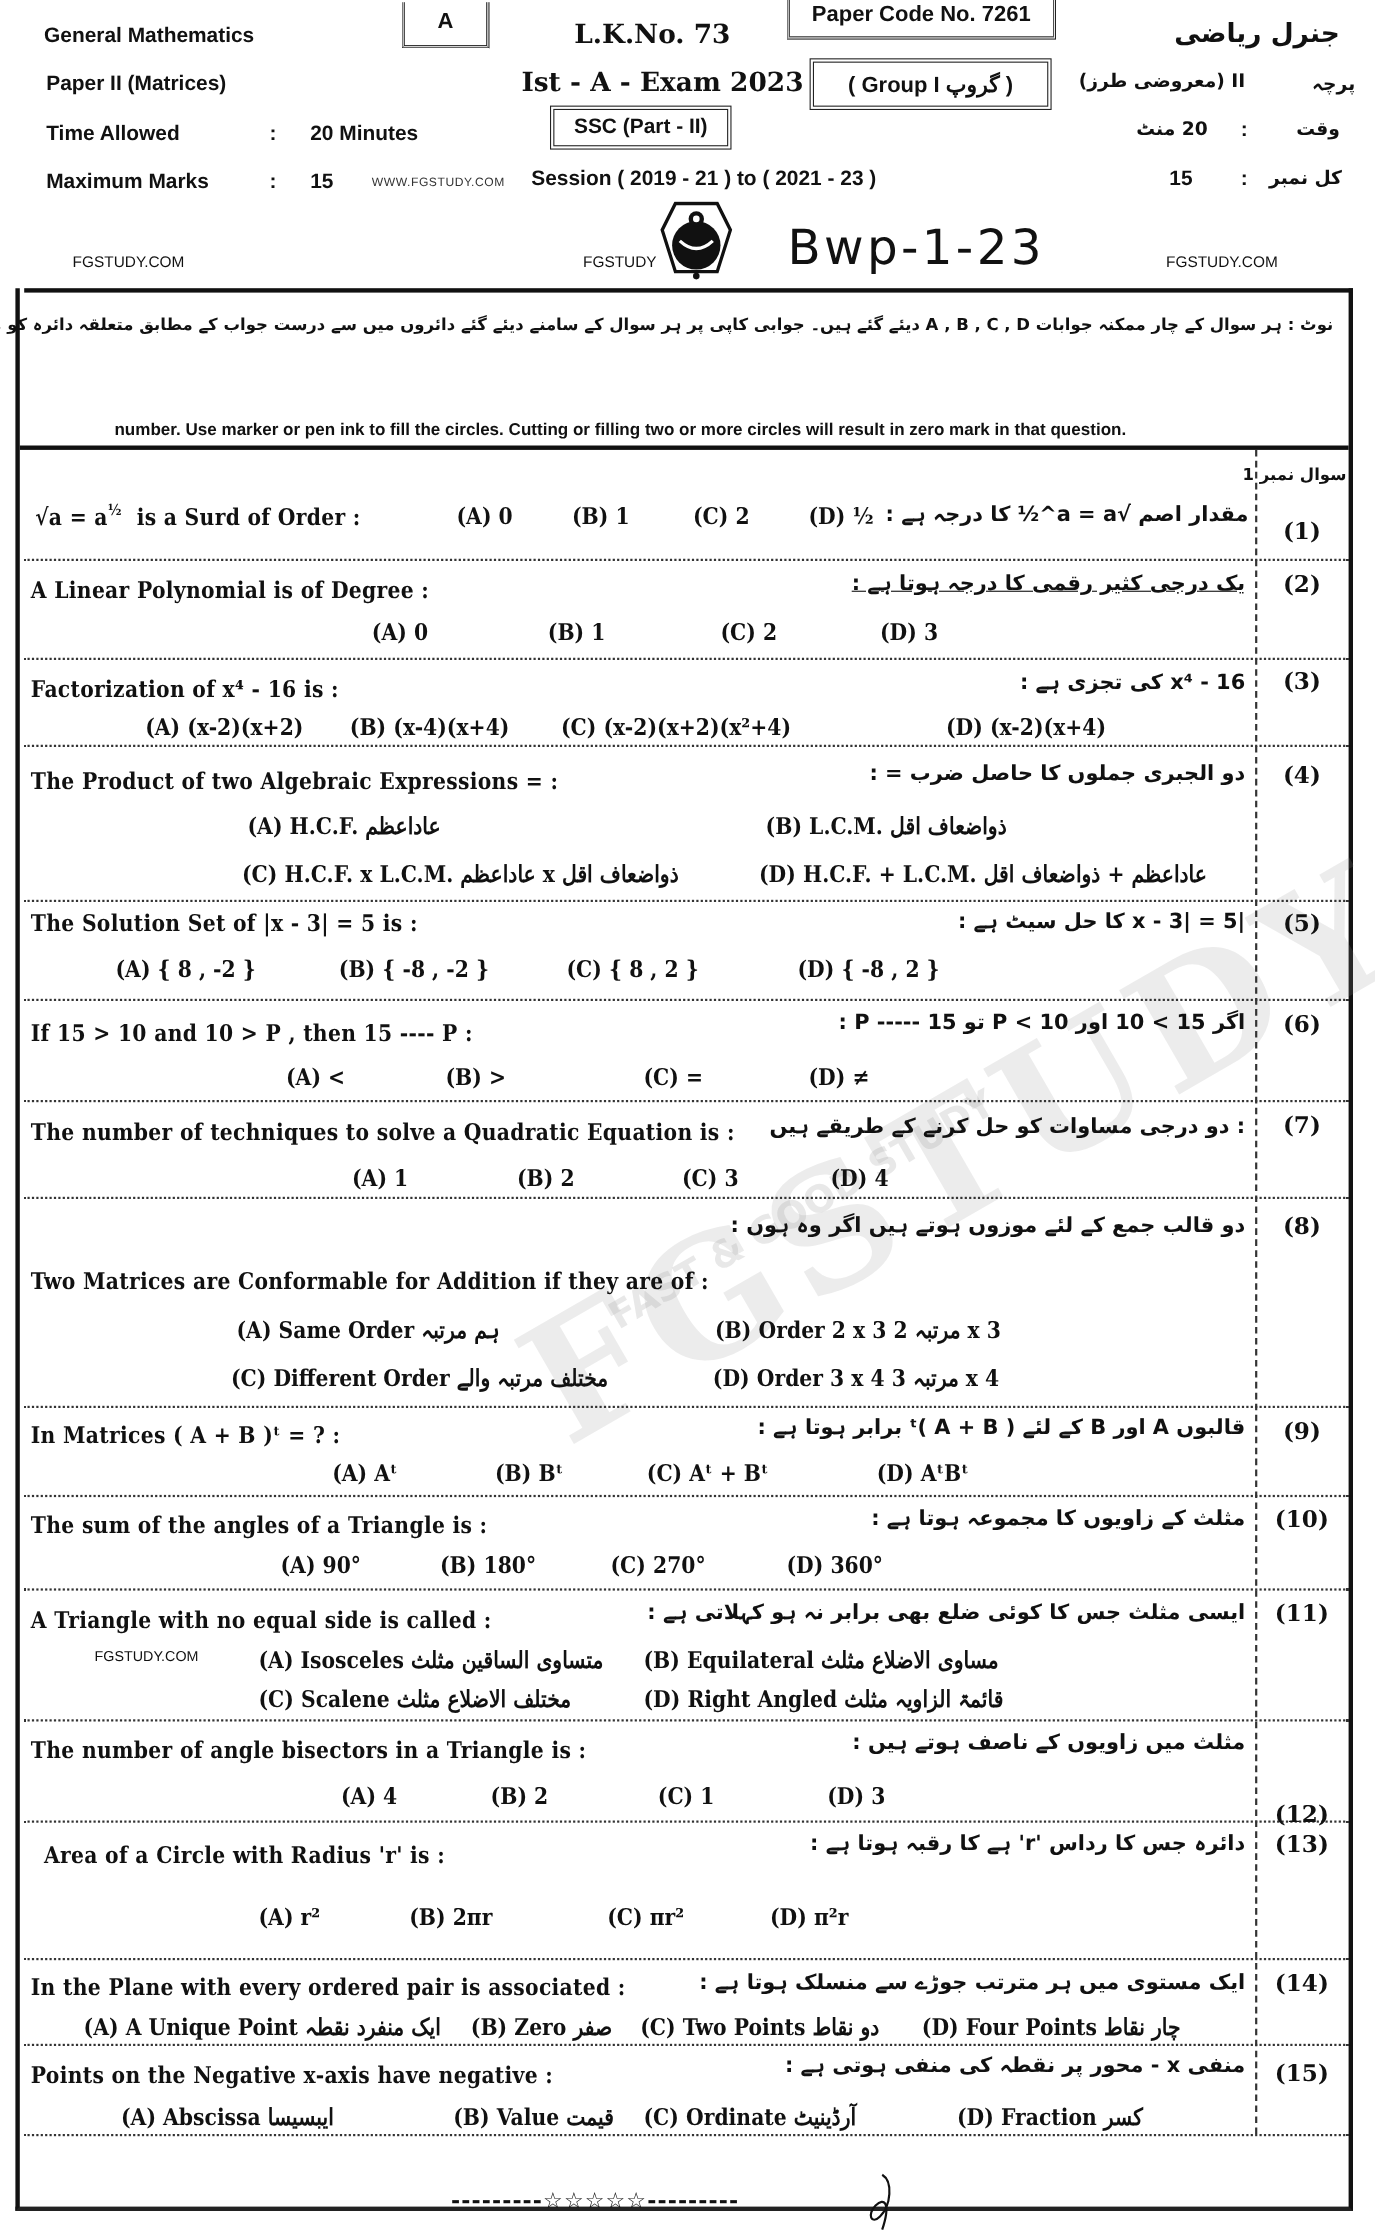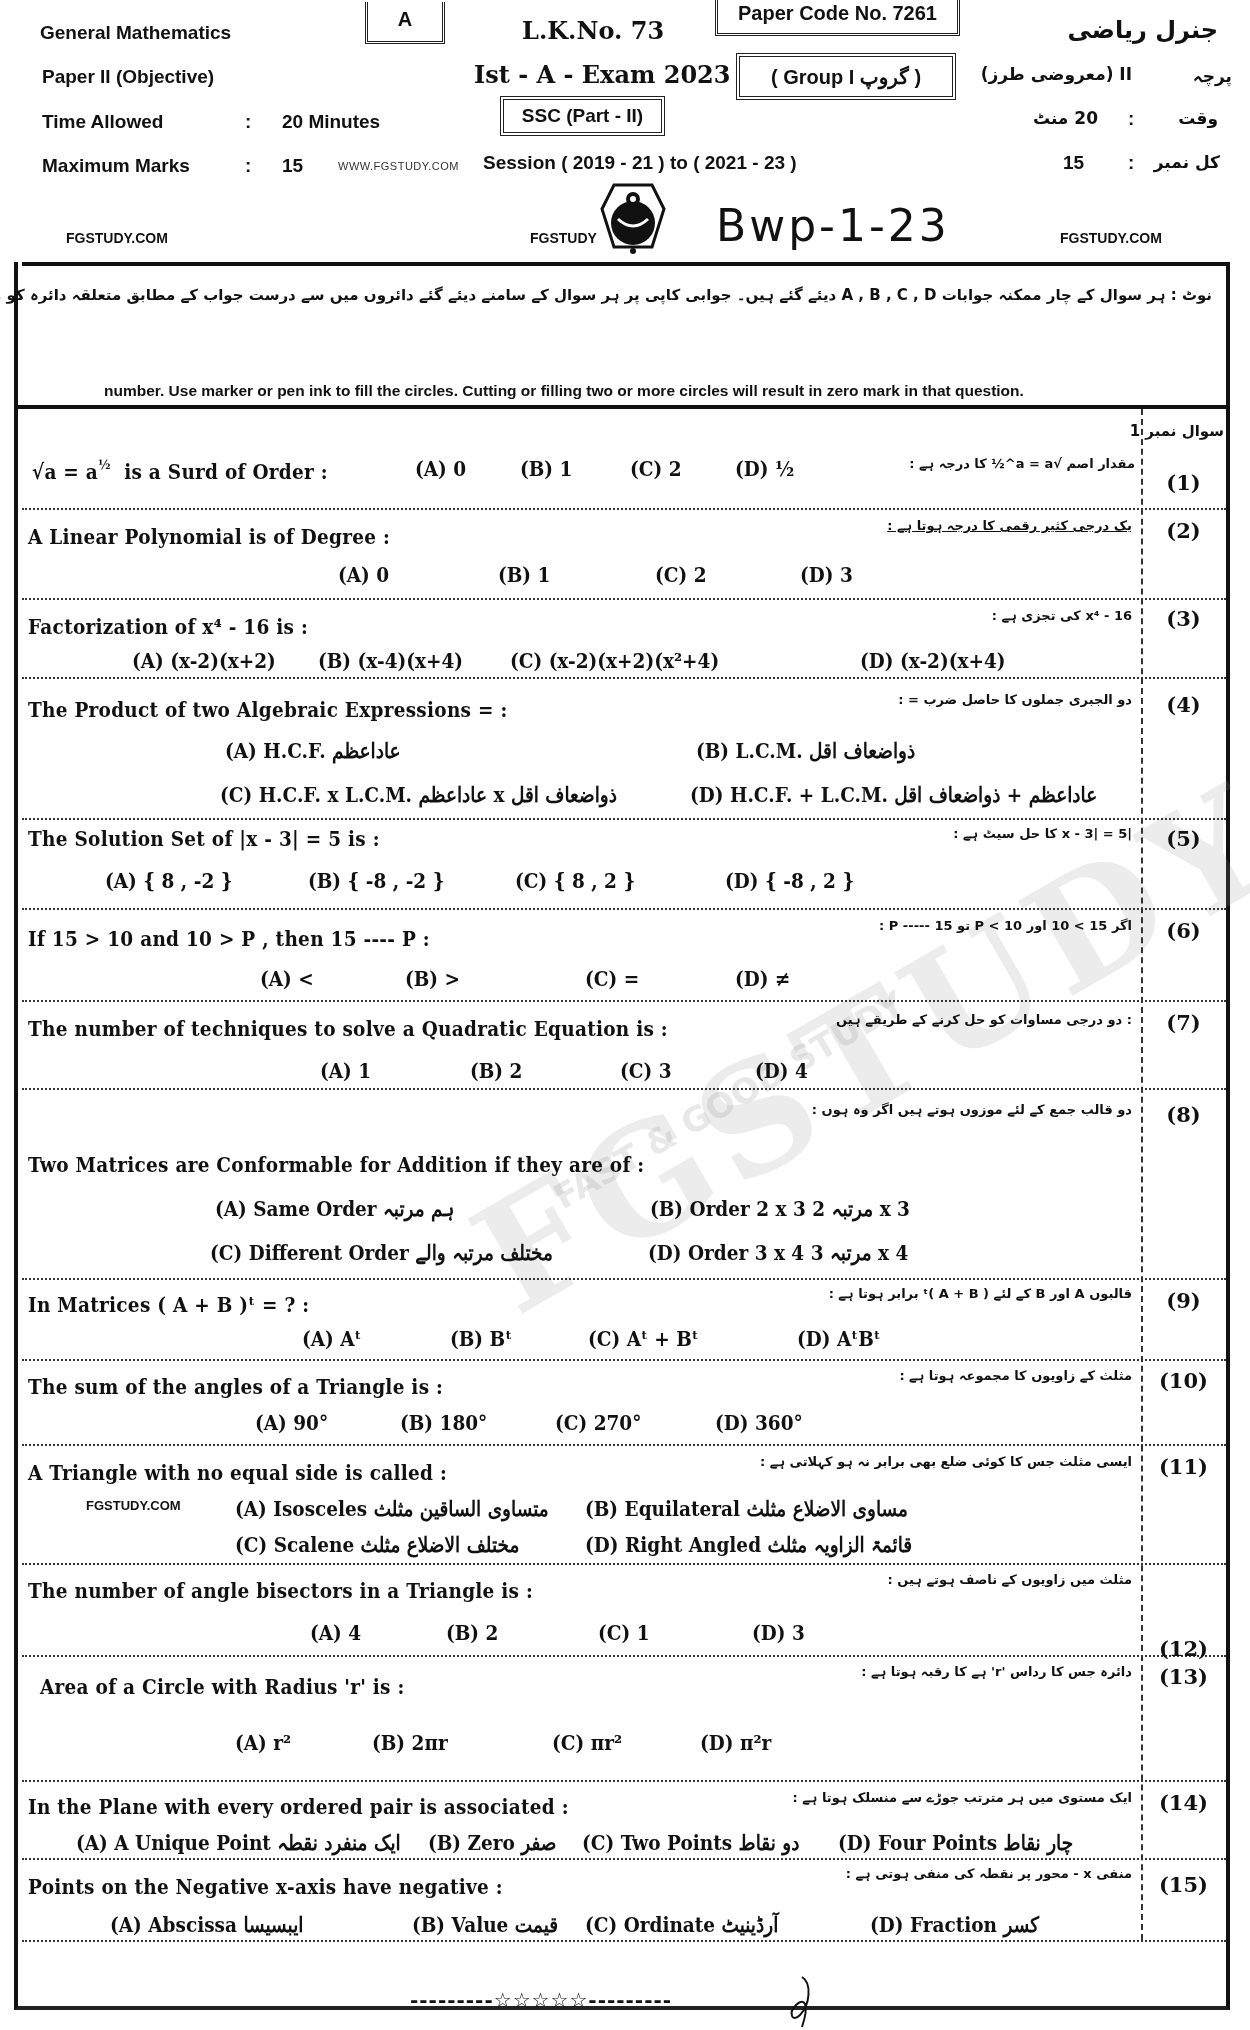--- a/index.html
+++ b/index.html
@@ -10,54 +10,54 @@
   .serif { font-family: "DejaVu Serif", serif; font-weight: bold; }
   .abs { position: absolute; white-space: nowrap; }
 
   
   .hdr-label { font-size: 19px; }
   .box-a { position: absolute; left: 365px; top: 2px; width: 80px; height: 42px; border: 3px double #222; border-top: none; text-align: center; font-size: 20px; padding-top: 6px; }
   .box-code { position: absolute; left: 715px; top: 0; width: 245px; height: 36px; border: 3px double #222; border-top: none; text-align: center; font-size: 20px; padding-top: 2px; }
   .box-group { position: absolute; left: 736px; top: 53px; width: 220px; height: 47px; border: 4px double #222; text-align: center; font-size: 20px; padding-top: 8px; }
   .box-ssc { position: absolute; left: 500px; top: 96px; width: 165px; height: 40px; border: 4px double #222; text-align: center; font-size: 19px; padding-top: 5px; }
   .wm-small { font-family: "Liberation Sans", sans-serif; font-size: 11px; color: #333; letter-spacing: 0.5px; }
-  .wm-med { font-family: "Liberation Sans", sans-serif; font-size: 14px; font-weight: bold; color: #111; }
+  .wm-med { font-family: "Liberation Sans", sans-serif; font-size: 14px; font-weight: normal; color: #111; }
   .logo { position: absolute; left: 600px; top: 183px; width: 66px; height: 72px; }
   .handwrite { font-family: "DejaVu Sans", sans-serif; font-size: 44px; font-weight: normal; color: #111; letter-spacing: 3px; }
 
   .urdu { direction: rtl; unicode-bidi: isolate; font-family: "DejaVu Sans", sans-serif; font-weight: bold; }
 
   
   .frame { position: absolute; left: 14px; top: 262px; width: 1216px; height: 1748px; border-left: 4px solid #111; border-right: 4px solid #111; border-bottom: 4px solid #222; }
   .frame-top { position: absolute; left: 22px; top: 262px; width: 1208px; height: 4px; background: #111; }
   .note-box { position: absolute; left: 18px; top: 266px; width: 1208px; height: 140px; }
   .note-en { font-family: "Liberation Sans", sans-serif; font-weight: bold; font-size: 15.5px; }
   .note-sep { position: absolute; left: 18px; top: 405px; width: 1208px; height: 4px; background: #111; }
 
   
   .qcol-line { position: absolute; left: 1141px; top: 409px; width: 0; height: 1531px; border-left: 2px dashed #333; }
   .row-line { position: absolute; left: 22px; width: 1204px; height: 0; border-top: 2px dotted #333; }
   .qnum { position: absolute; left: 1141px; width: 85px; text-align: center; font-family: "DejaVu Serif", serif; font-weight: bold; font-size: 21px; }
 
   .qtxt { font-family: "DejaVu Serif", serif; font-weight: bold; font-size: 21px; letter-spacing: 0.3px; transform: scaleX(0.88); transform-origin: left center; }
   .opt { font-family: "DejaVu Serif", serif; font-weight: bold; font-size: 21px; transform: scaleX(0.88); transform-origin: left center; }
-  .urdu-q { font-size: 13px; }
+  .urdu-q { font-size: 19px; }
   sup { font-size: 0.65em; vertical-align: 0.7em; }
 
   .watermark { position: absolute; left: 430px; top: 960px; font-family: "DejaVu Serif", serif; font-size: 150px; font-weight: bold; color: rgba(150,150,150,0.18); transform: rotate(-30deg); letter-spacing: 10px; pointer-events: none; }
   .watermark2 { position: absolute; left: 530px; top: 1080px; font-family: "DejaVu Sans", sans-serif; font-size: 34px; font-weight: bold; color: rgba(150,150,150,0.22); transform: rotate(-30deg); pointer-events: none; }
 
   .stars { position: absolute; left: 410px; top: 1988px; font-family: "DejaVu Sans", sans-serif; font-size: 20px; font-weight: bold; letter-spacing: 1px; }
 </style>
 </head>
 <body>
 
 <div>
   <div class="abs sans hdr-label" style="left:40px;top:22px;">General Mathematics</div>
-  <div class="abs sans hdr-label" style="left:42px;top:66px;">Paper II (Objective)</div>
+  <div class="abs sans hdr-label" style="left:42px;top:66px;">Paper II (Matrices)</div>
   <div class="abs sans hdr-label" style="left:42px;top:111px;">Time Allowed</div>
   <div class="abs sans hdr-label" style="left:245px;top:111px;">:</div>
   <div class="abs sans hdr-label" style="left:282px;top:111px;">20 Minutes</div>
   <div class="abs sans hdr-label" style="left:42px;top:155px;">Maximum Marks</div>
   <div class="abs sans hdr-label" style="left:245px;top:155px;">:</div>
   <div class="abs sans hdr-label" style="left:282px;top:155px;">15</div>
   <div class="abs wm-small" style="left:338px;top:160px;">WWW.FGSTUDY.COM</div>
 
   <div class="box-a sans">A</div>
   <div class="abs serif" style="left:522px;top:16px;font-size:24px;">L.K.No. 73</div>

